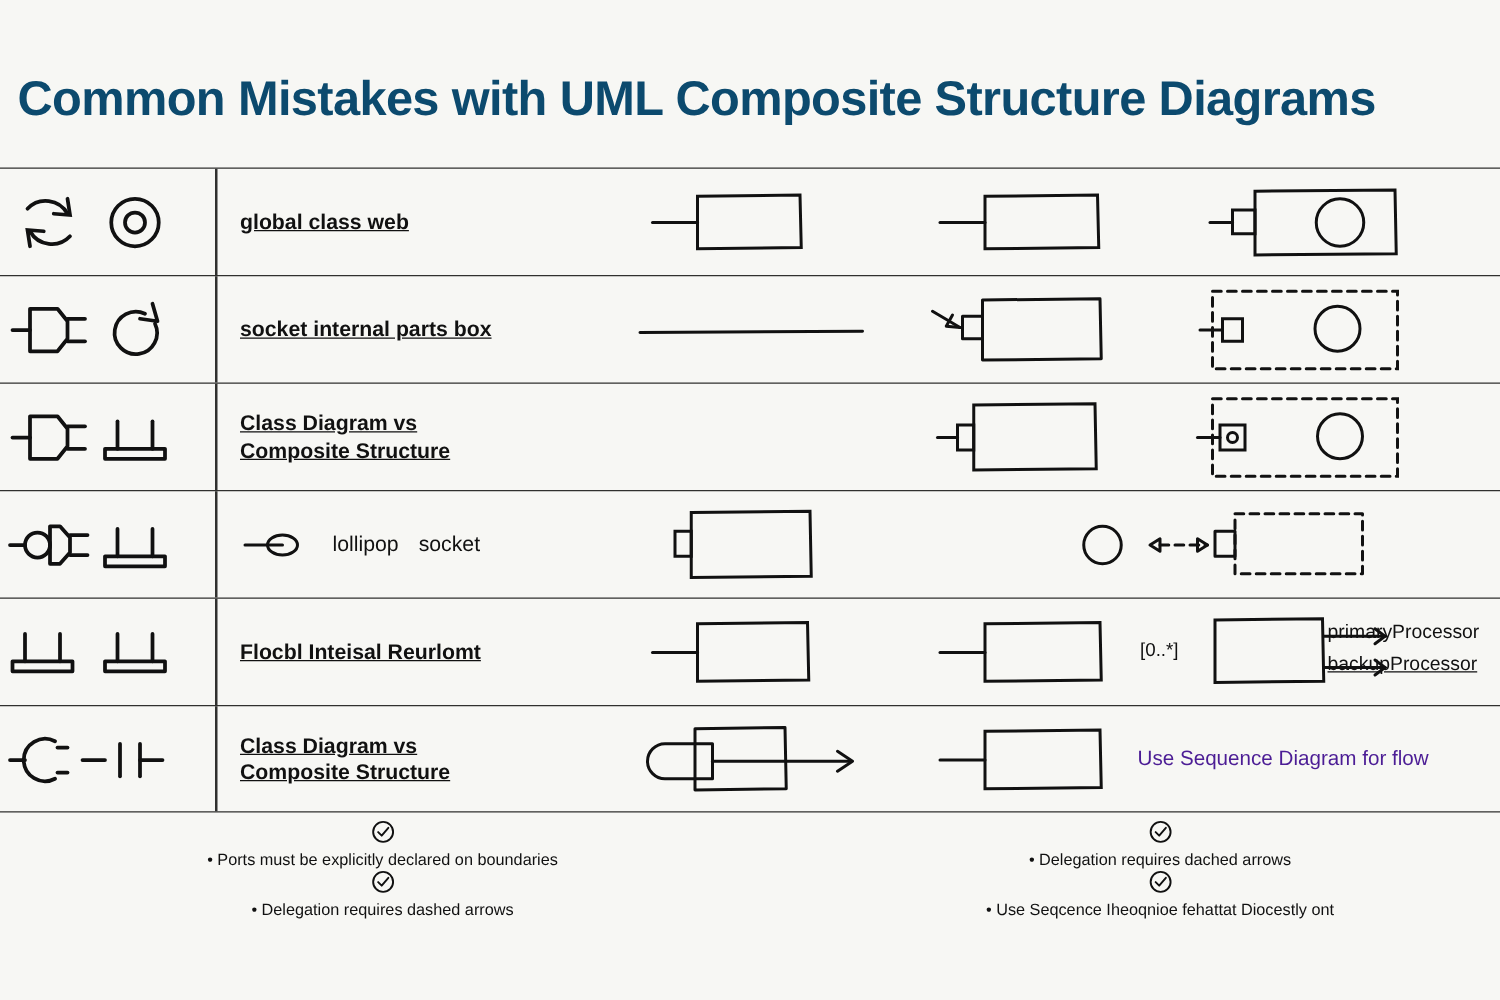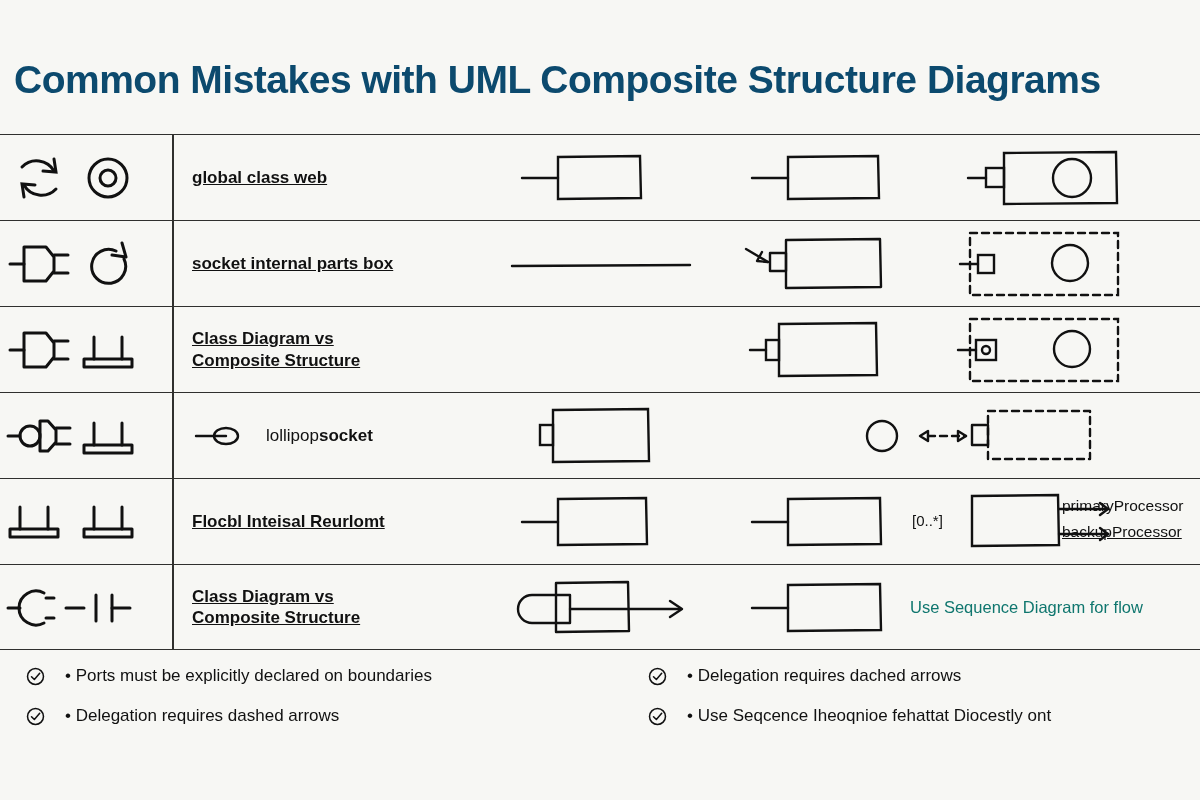--- a/index.html
+++ b/index.html
@@ -95,21 +95,21 @@
     height: 100%;
   }
   .cell-center {
     width: 100%; height: 100%;
     display: flex;
     align-items: center;
   }
   .sketch { display: block; }
   .note {
     font-size: 16.5px;
-    color: #0f766e;
+    color: #4c1d95;
     white-space: nowrap;
   }
   .mult {
     font-size: 15px;
     color: #111;
     font-family: "Liberation Sans", sans-serif;
   }
   .rightlabels {
     font-size: 15.5px;
     line-height: 1.45;
@@ -126,25 +126,26 @@
   .foot-col {
     position: absolute;
     top: 0;
     width: 560px;
   }
   .foot-col.left { left: 26px; }
   .foot-col.right { left: 648px; }
   .foot-item {
     display: flex;
     align-items: center;
-    gap: 20px;
+    gap: 5px;
     height: 40px;
-    font-size: 17px;
+    font-size: 13px;
     color: #111;
     white-space: nowrap;
+    flex-direction: column;
   }
   .check {
     width: 19px; height: 19px;
     flex: 0 0 19px;
     display: block;
   }
   .inline-legend {
     display: flex;
     align-items: center;
     font-size: 17px;
@@ -310,21 +311,21 @@
       <div class="vline"></div>
       <div class="col-label">
         <div class="inline-legend">
           <svg class="sketch" width="74" height="30" viewBox="0 0 74 30">
             <g fill="none" stroke="#111" stroke-width="2.4" stroke-linecap="round">
               <path d="M4 15 L34 15"></path>
               <path d="M34 7 a12 8 0 1 1 0 16 a12 8 0 1 1 0 -16"></path>
             </g>
           </svg>
           <span class="txt">lollipop</span>
-          <span class="txt" style="margin-left:0;font-weight:bold;">socket</span>
+          <span class="txt" style="margin-left:16px;">socket</span>
         </div>
       </div>
       <div class="col-mid">
         <svg class="sketch" width="240" height="86" viewBox="0 0 240 86">
           <g fill="none" stroke="#111" stroke-width="2.4" stroke-linecap="round">
             <rect x="40" y="32" width="13" height="20"></rect>
             <path d="M53 17 L148 16 L149 68 L53 69 Z"></path>
           </g>
         </svg>
       </div>

